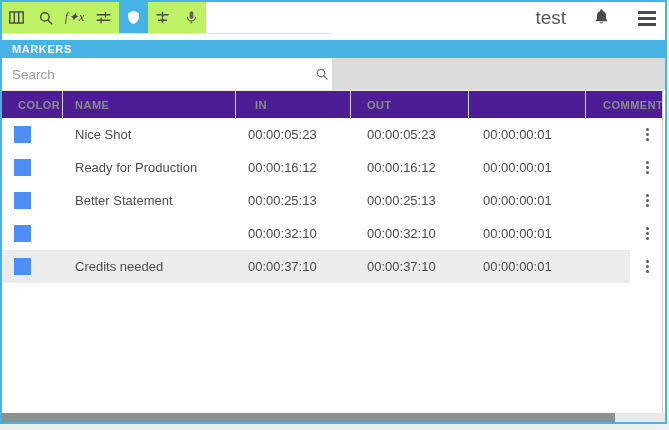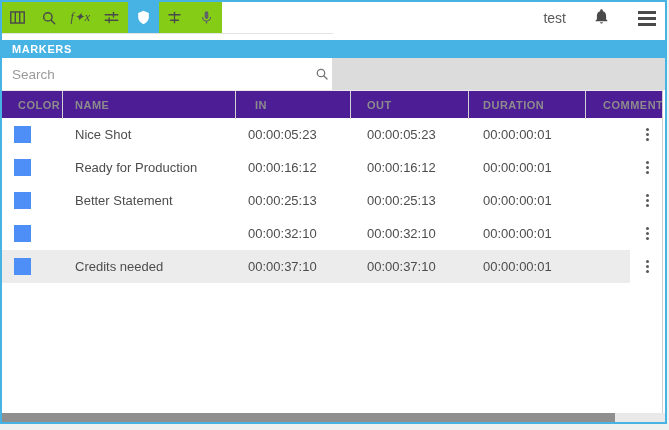--- a/index.html
+++ b/index.html
@@ -11,27 +11,27 @@
   }
   .window {
     position: absolute; left: 0; top: 0;
     width: 667px; height: 424px;
     border: 2px solid #47b2e4;
     background: #fff; overflow: hidden;
   }
   
   .topbar { position: absolute; left: 0; top: 0; width: 663px; height: 38px; background: #fff; }
   .topbar::after { content: ""; position: absolute; left: 0; top: 31px; width: 331px; height: 1px; background: #e3e3e3; }
-  .toolbar { position: absolute; left: 0; top: 0; width: 220px; height: 31px; background: #84cc16; display: flex; align-items: center; }
+  .toolbar { position: absolute; left: 0; top: 0; width: 204px; height: 31px; background: #bef264; display: flex; align-items: center; }
   .tool-btn { width: 32px; height: 31px; display: flex; align-items: center; justify-content: center; cursor: pointer; }
   .tool-btn.active { background: #47b2e4; }
   .tool-btn svg { display: block; }
   .fx-glyph { font-style: italic; font-size: 12px; color: #4a4a4a; letter-spacing: 0.5px; font-family: "Liberation Serif", serif; }
   .topbar-right { position: absolute; top: 0; right: 9px; height: 32px; display: flex; align-items: center; }
-  .user-label { font-size: 14px; color: #5a5a5a; margin-right: 27px; }
+  .user-label { font-size: 19px; color: #5a5a5a; margin-right: 27px; }
   .bell-btn { margin-right: 28px; cursor: pointer; }
   .menu-btn { display: flex; flex-direction: column; gap: 3px; cursor: pointer; }
   .menu-btn i { display: block; width: 18px; height: 3px; background: #4a4a4a; }
   
   .markers-bar {
     position: absolute; left: 0; top: 38px; width: 663px; height: 18px;
     background: #47b2e4; color: #fff;
     font-size: 11px; font-weight: bold; letter-spacing: 0.6px;
     line-height: 18px; padding-left: 10px;
   }
@@ -164,21 +164,20 @@
         </svg>
       </span>
     </div>
   </div>
 
   <div class="table-header">
     <span class="th" style="left:16px">COLOR</span>
     <span class="th" style="left:73px">NAME</span>
     <span class="th" style="left:253px">IN</span>
     <span class="th" style="left:365px">OUT</span>
-    <span class="th" style="left:481px">DURATION</span>
     <span class="th" style="left:601px">COMMENT</span>
     <i class="col-divider" style="left:60px"></i>
     <i class="col-divider" style="left:233px"></i>
     <i class="col-divider" style="left:348px"></i>
     <i class="col-divider" style="left:466px"></i>
     <i class="col-divider" style="left:583px"></i>
   </div>
 
   <div class="rows">
 

